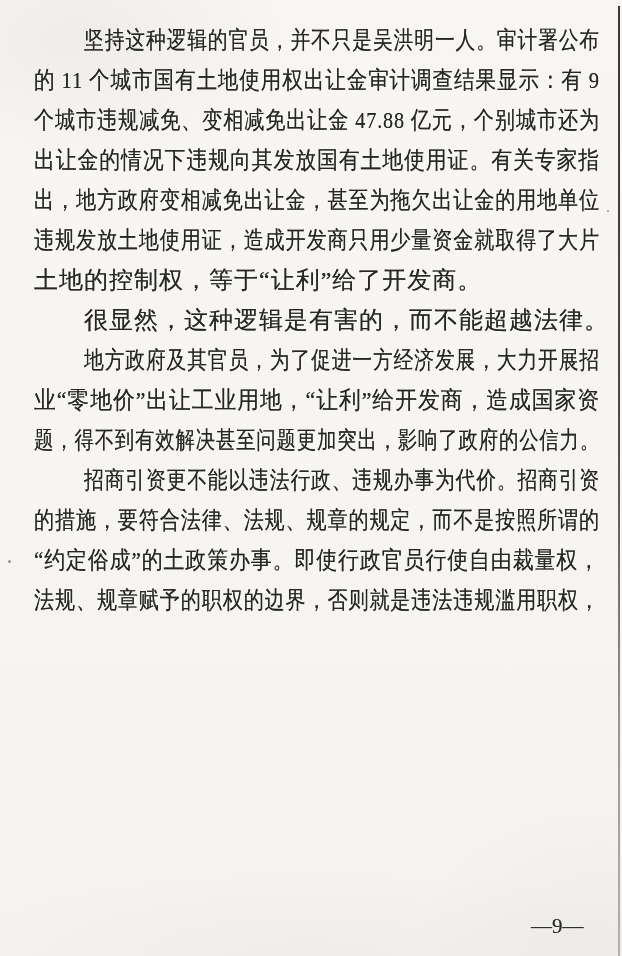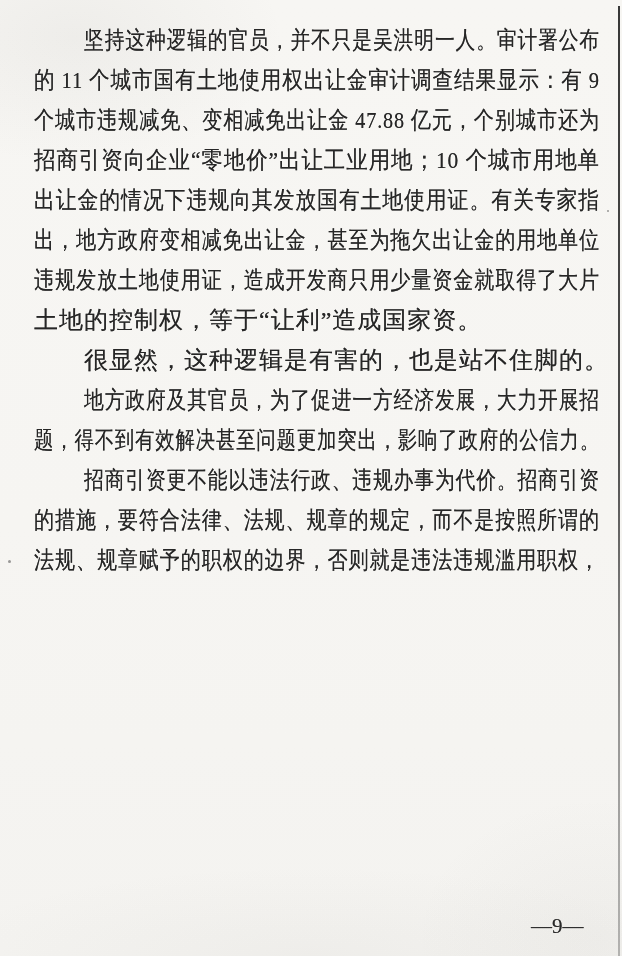--- a/index.html
+++ b/index.html
@@ -71,30 +71,31 @@
 </style>
 </head>
 <body>
 
 <div class="page">
 
   <div class="text-block">
     <div class="line indent"><span class="txt" style="transform: scaleX(0.8256);">坚持这种逻辑的官员，并不只是吴洪明一人。审计署公布</span></div>
     <div class="line"><span class="txt" style="transform: scaleX(0.858735);">的 11 个城市国有土地使用权出让金审计调查结果显示：有 9</span></div>
     <div class="line"><span class="txt" style="transform: scaleX(0.84101);">个城市违规减免、变相减免出让金 47.88 亿元，个别城市还为</span></div>
-    <div class="line"><span class="txt" style="transform: scaleX(0.896545);">招商引资向企业“零地价”出让工业用地；10 个城市用地单</span></div>
     <div class="line"><span class="txt" style="transform: scaleX(0.870769);">出让金的情况下违规向其发放国有土地使用证。有关专家指</span></div>
     <div class="line"><span class="txt" style="transform: scaleX(0.838519);">出，地方政府变相减免出让金，甚至为拖欠出让金的用地单位</span></div>
     <div class="line"><span class="txt" style="transform: scaleX(0.838519);">违规发放土地使用证，造成开发商只用少量资金就取得了大片</span></div>
-    <div class="line"><span class="txt">土地的控制权，等于“让利”造成国家资。</span></div>
-    <div class="line indent"><span class="txt">很显然，这种逻辑是有害的，也是站不住脚的。</span></div>
+    <div class="line"><span class="txt">土地的控制权，等于“让利”给了开发商。</span></div>
+    <div class="line indent"><span class="txt">很显然，这种逻辑是有害的，而不能超越法律。</span></div>
     <div class="line indent"><span class="txt" style="transform: scaleX(0.8256);">地方政府及其官员，为了促进一方经济发展，大力开展招</span></div>
+    <div class="line"><span class="txt" style="transform: scaleX(0.91054);">业“零地价”出让工业用地，“让利”给开发商，造成国家资</span></div>
     <div class="line"><span class="txt" style="transform: scaleX(0.808571);">题，得不到有效解决甚至问题更加突出，影响了政府的公信力。</span></div>
     <div class="line indent"><span class="txt" style="transform: scaleX(0.8256);">招商引资更不能以违法行政、违规办事为代价。招商引资</span></div>
     <div class="line"><span class="txt" style="transform: scaleX(0.838519);">的措施，要符合法律、法规、规章的规定，而不是按照所谓的</span></div>
+    <div class="line"><span class="txt" style="transform: scaleX(0.873036);">“约定俗成”的土政策办事。即使行政官员行使自由裁量权，</span></div>
     <div class="line"><span class="txt" style="transform: scaleX(0.838519);">法规、规章赋予的职权的边界，否则就是违法违规滥用职权，</span></div>
   </div>
 
   <div class="page-number">—9—</div>
 
   <div class="scan-line-artifact"></div>
   <div class="scan-speck speck-1"></div>
   <div class="scan-speck speck-2"></div>
 
 </div>

